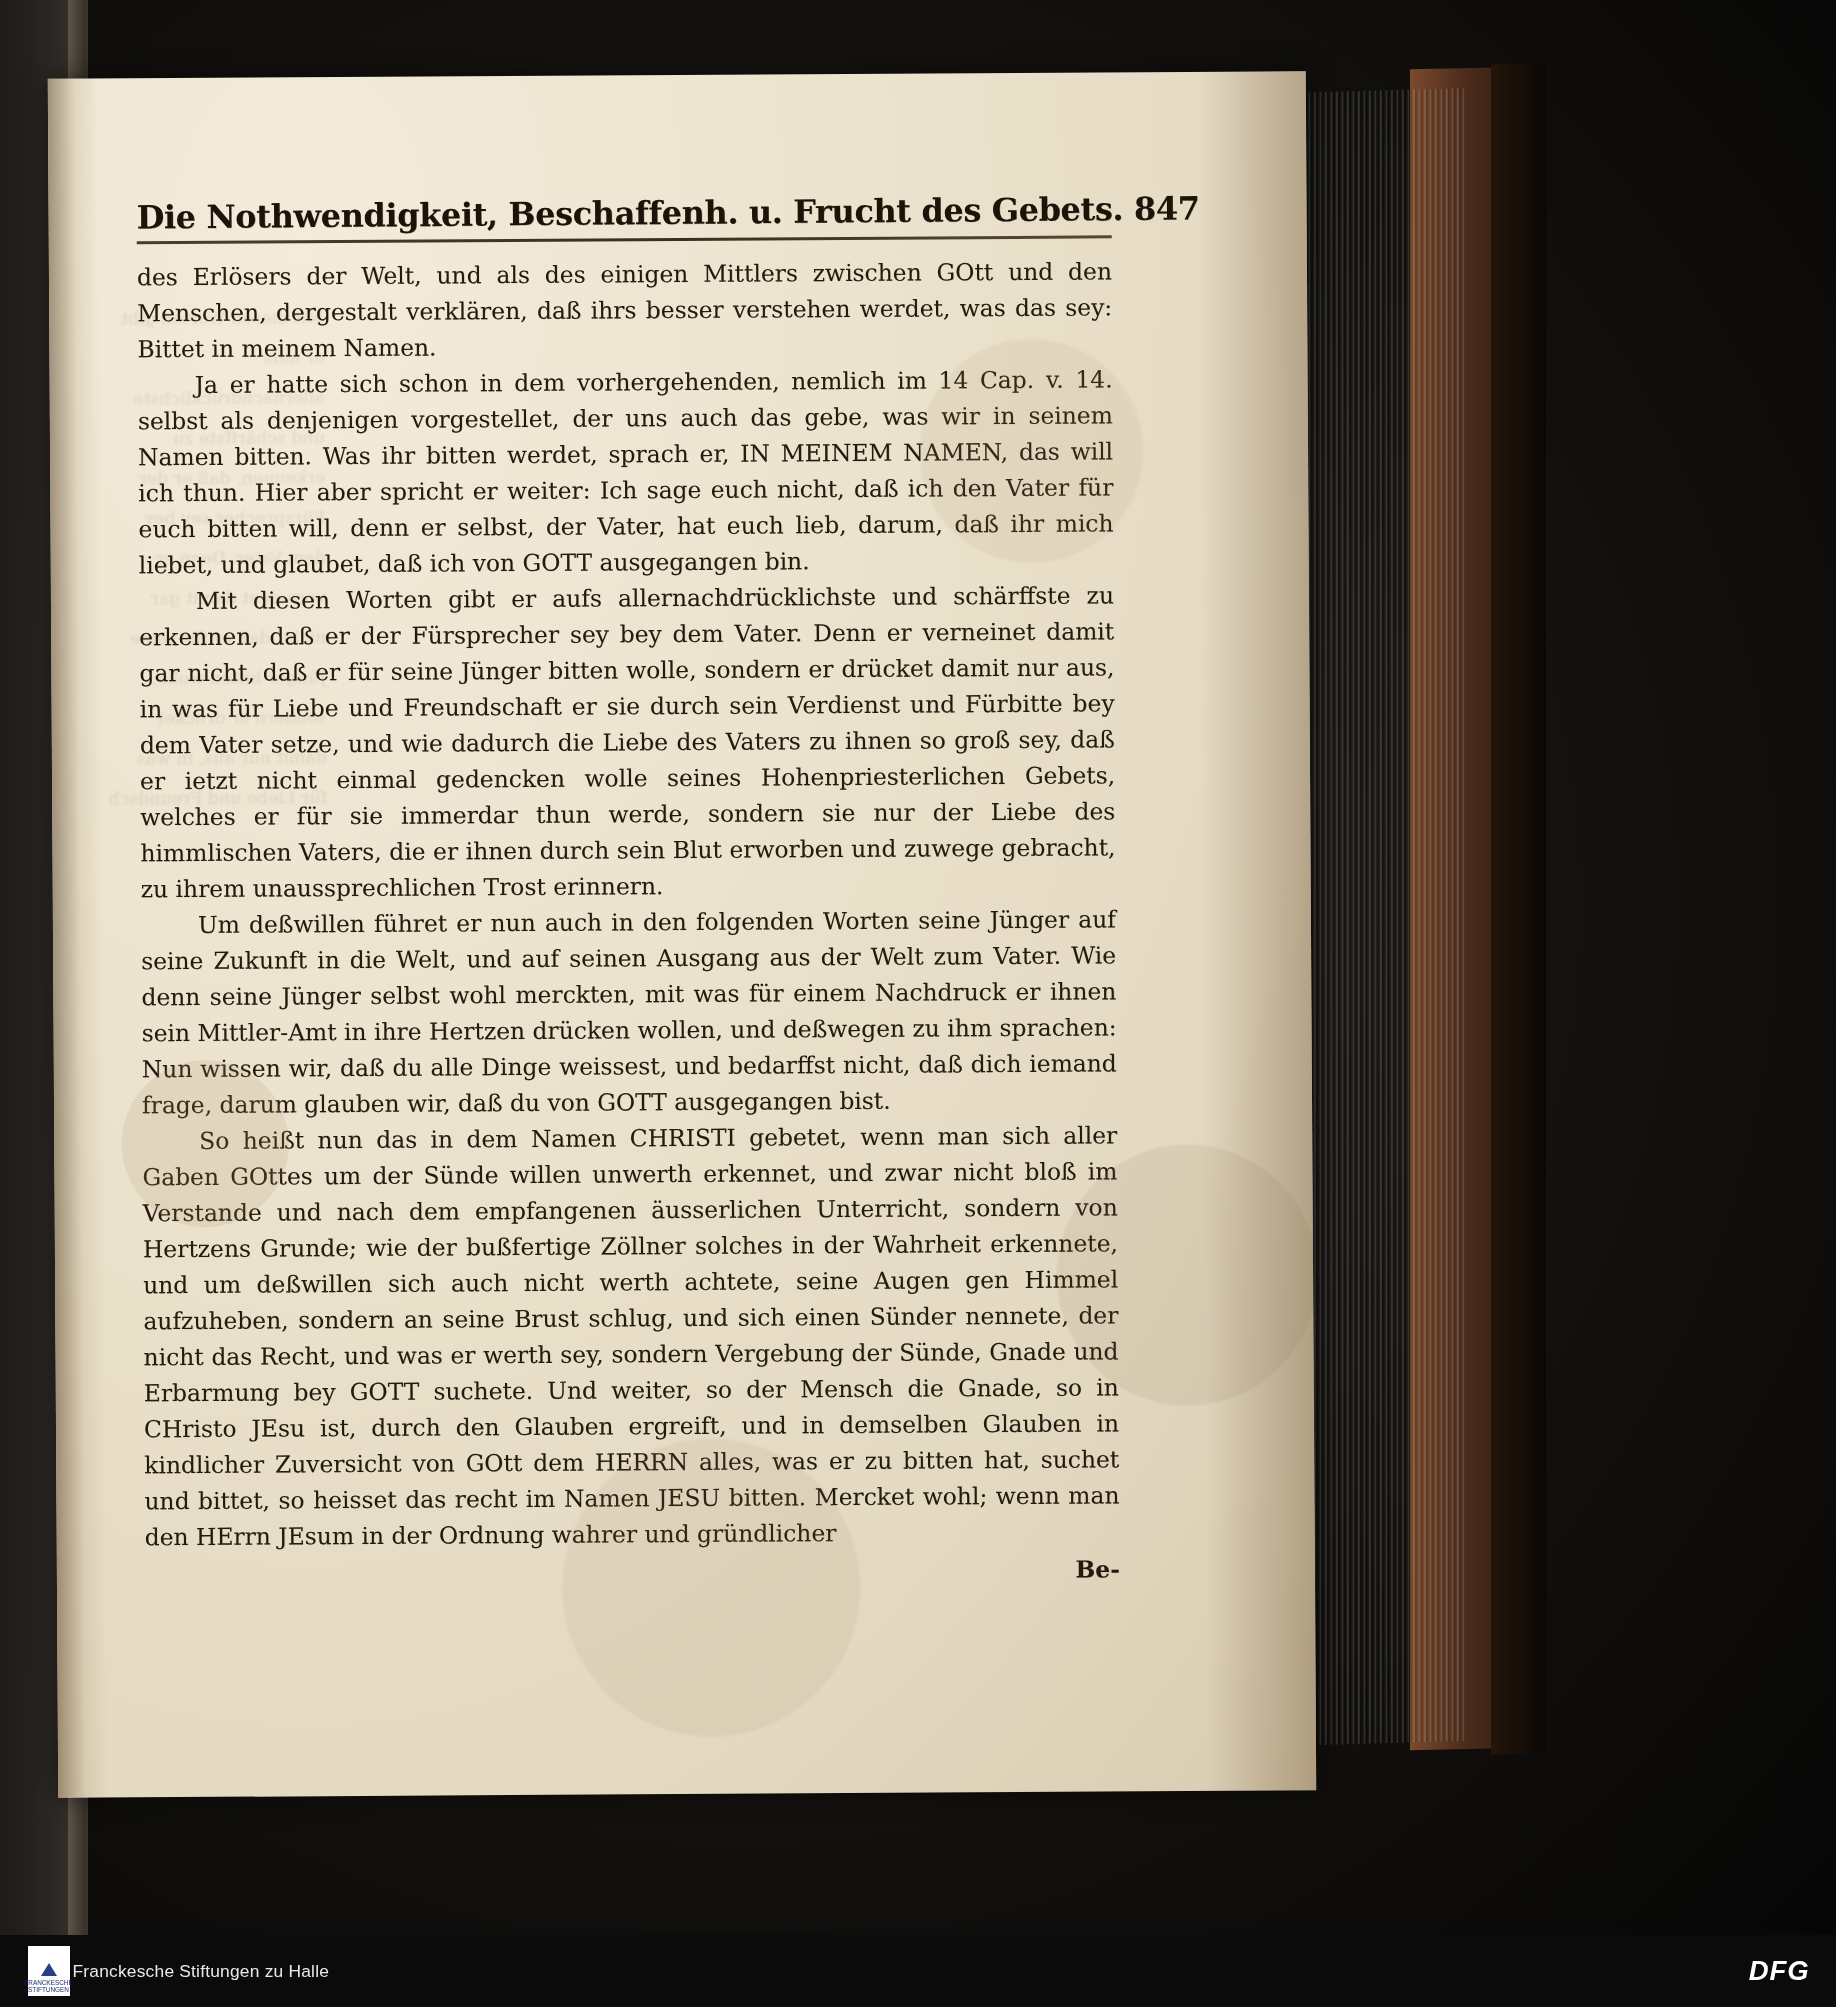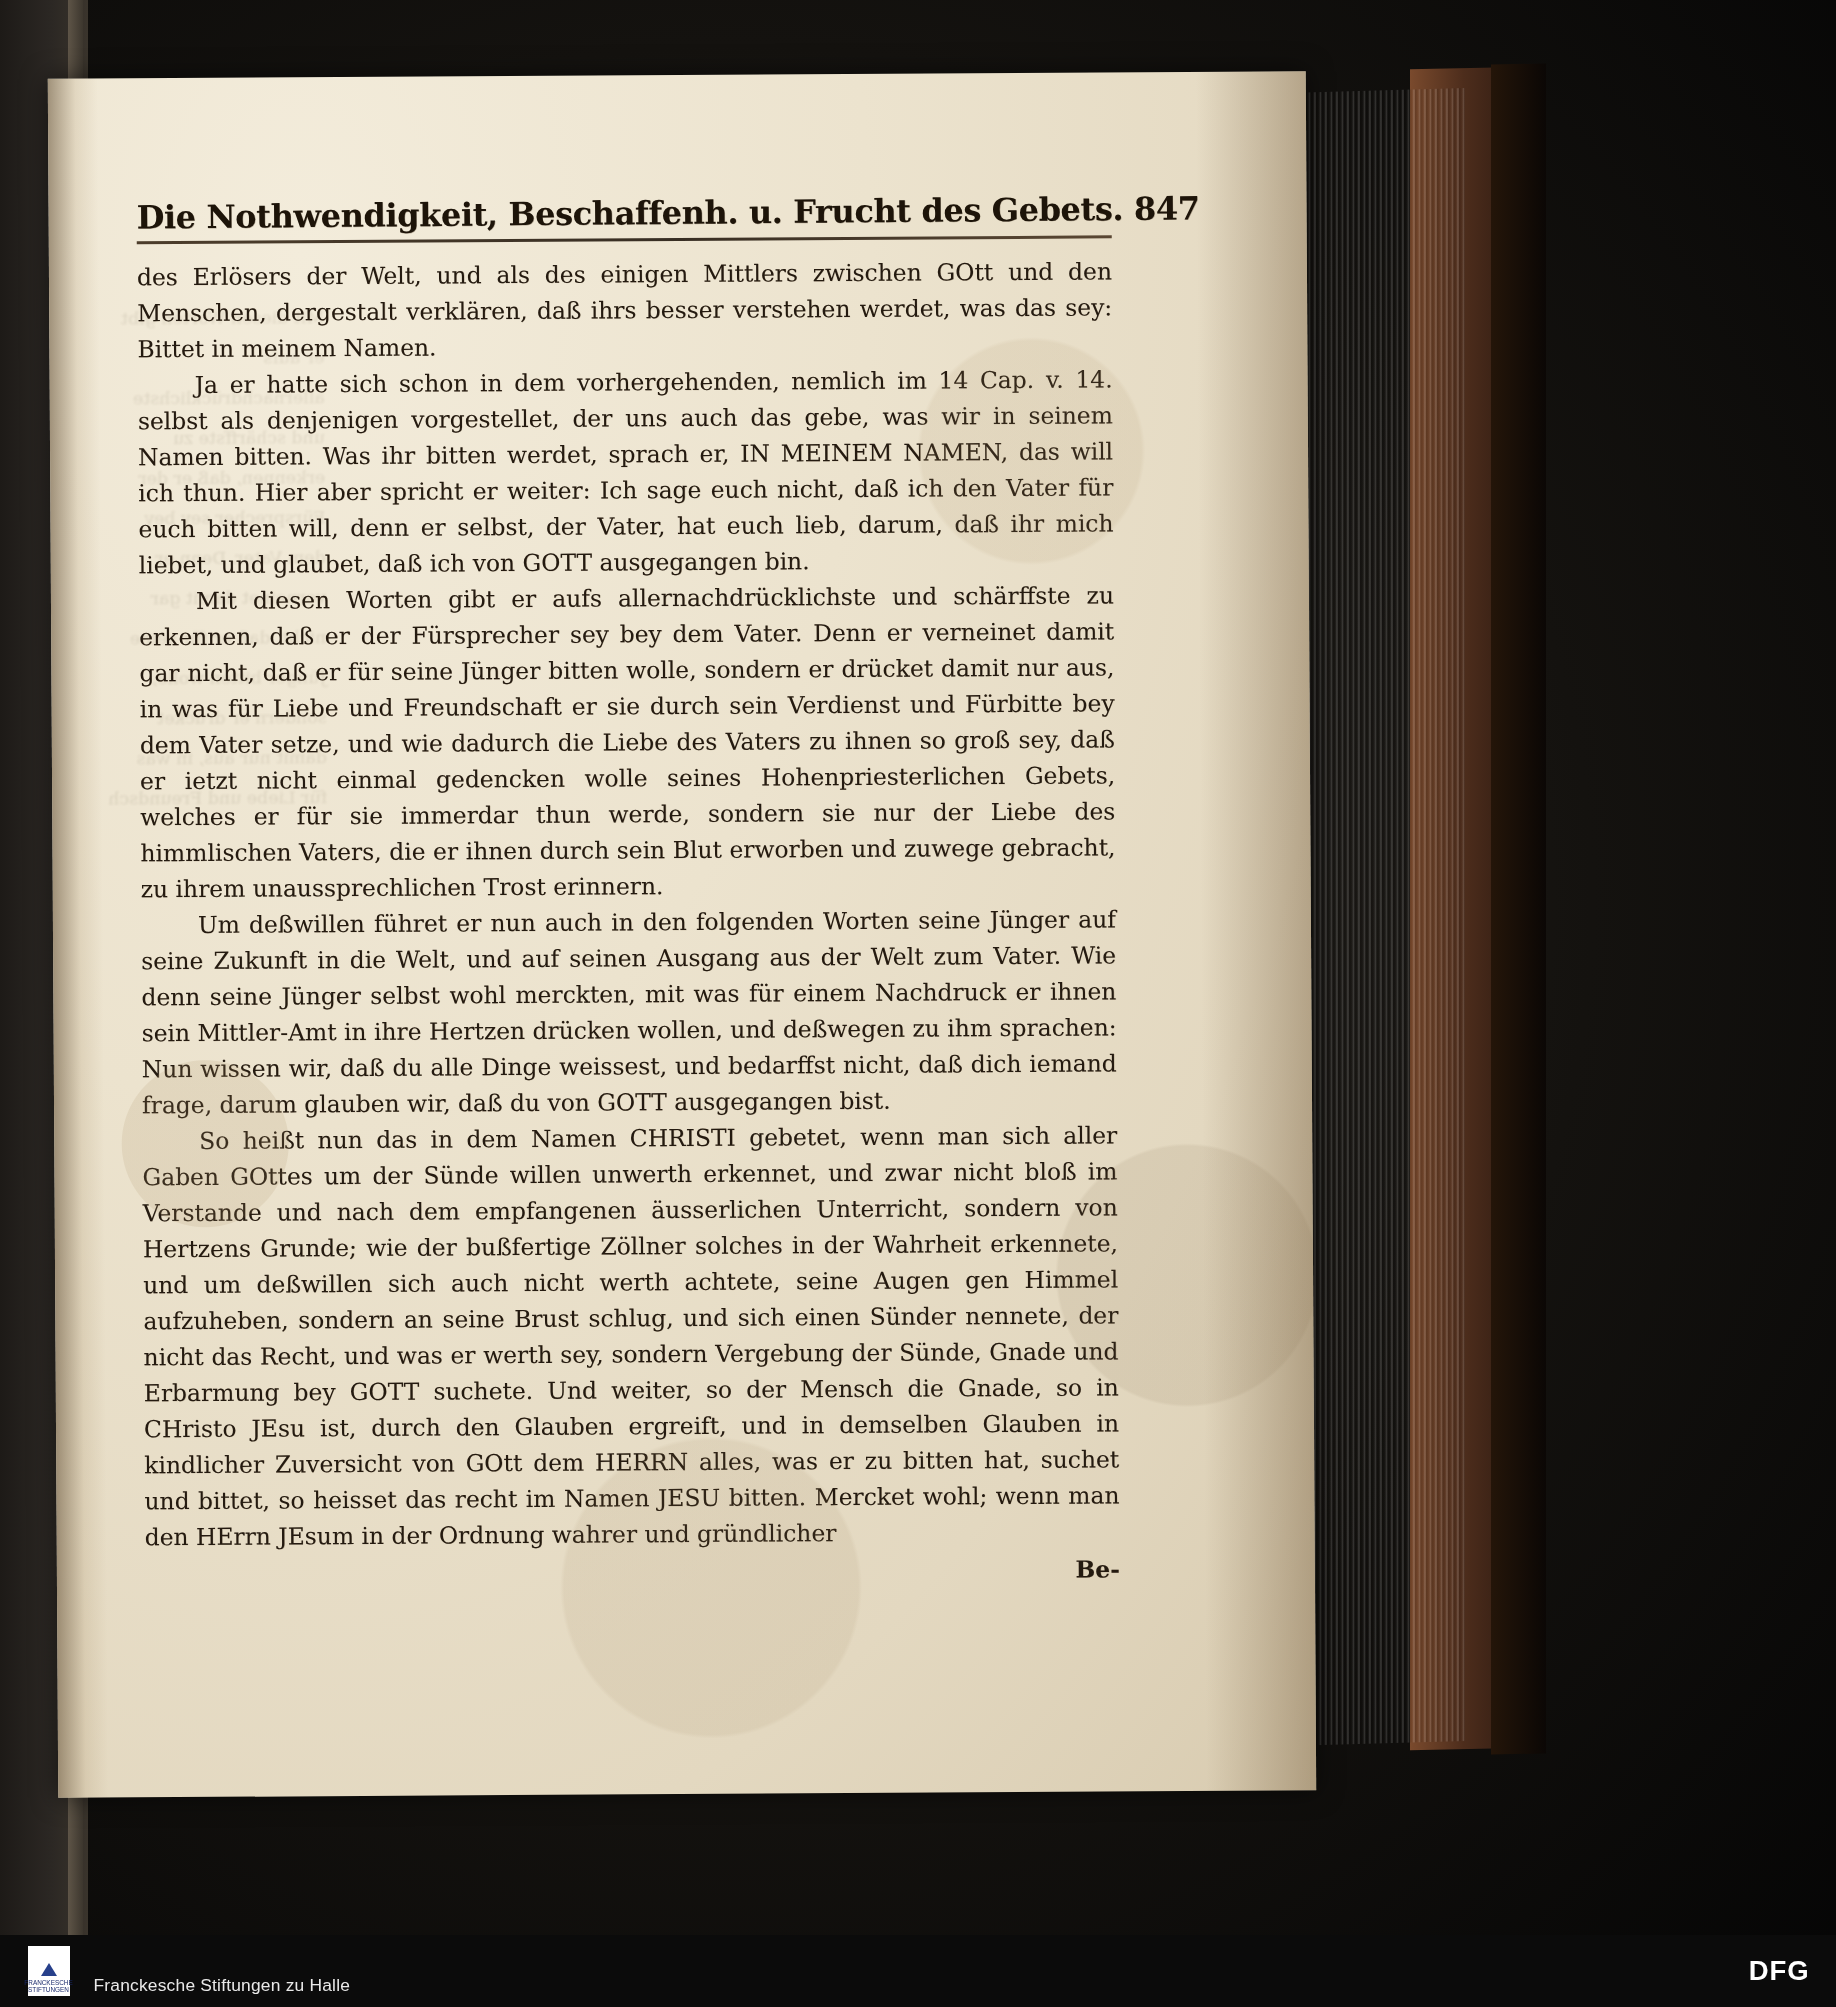--- a/index.html
+++ b/index.html
@@ -205,22 +205,22 @@
     height: 72px;
     background: #0b0b0b;
     display: flex;
     align-items: center;
     justify-content: space-between;
     padding: 0 27.5px;
     box-sizing: border-box;
   }
   .footer-left {
     display: flex;
-    align-items: flex-end;
-    gap: 24px;
+    align-items: center;
+    gap: 3px;
   }
   .fs-logo {
     width: 42px;
     height: 50px;
     background: #ffffff;
     color: #1a2a6c;
     font-size: 6.4px;
     line-height: 7.3px;
     text-align: center;
     font-family: "Liberation Sans", sans-serif;
@@ -243,20 +243,21 @@
     font-family: "Liberation Sans", sans-serif;
     font-size: 17.4px;
     letter-spacing: 0.2px;
   }
   .dfg-logo {
     color: #ffffff;
     font-family: "Liberation Sans", sans-serif;
     font-weight: 700;
     font-size: 27.5px;
     letter-spacing: 0.9px;
+    font-style: italic;
   }
 </style>
 </head>
 <body>
 
 <div class="scan-backdrop"></div>
 <div class="backdrop-left-strip"></div>
 <div class="backdrop-left-edge"></div>
 
 <div class="book">

